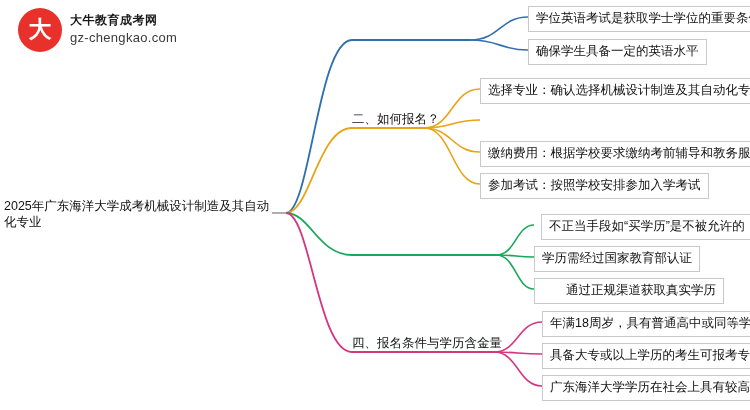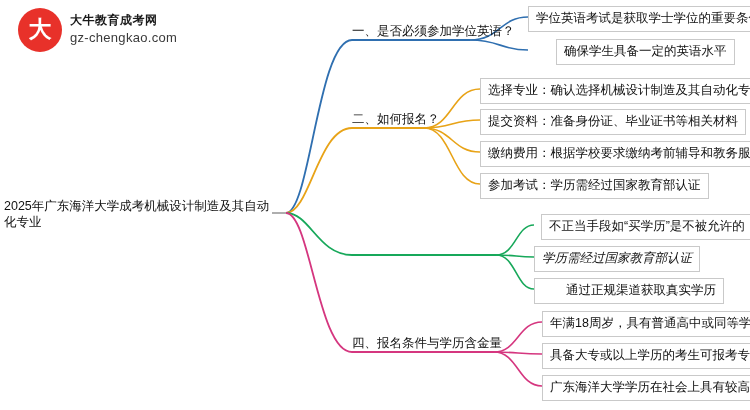--- a/index.html
+++ b/index.html
@@ -141,32 +141,30 @@
       <div class="glyph">大牛</div>
     </div>
     <div class="logo-text">
       <div class="logo-title">大牛教育成考网</div>
       <div class="logo-sub">gz-chengkao.com</div>
     </div>
   </div>
 
   <div class="root-title">2025年广东海洋大学成考机械设计制造及其自动化专业</div>
 
-  <div class="branch" style="left:352px; top:23px;">一、是否必须参加学位英语？</div>
   <div class="leaf" style="left:528px; top:6px;">学位英语考试是获取学士学位的重要条件</div>
-  <div class="leaf" style="left:556px; top:39px;">确保学生具备一定的英语水平</div>
+  <div class="leaf" style="left:528px; top:39px;">确保学生具备一定的英语水平</div>
 
   <div class="branch" style="left:352px; top:111px;font-family:Liberation Serif, serif;">二、如何报名？</div>
   <div class="leaf" style="left:480px; top:78px;">选择专业：确认选择机械设计制造及其自动化专业</div>
-  <div class="leaf" style="left:480px; top:109px;">提交资料：准备身份证、毕业证书等相关材料</div>
   <div class="leaf" style="left:480px; top:141px;">缴纳费用：根据学校要求缴纳考前辅导和教务服务费用</div>
-  <div class="leaf" style="left:480px; top:173px;">参加考试：学历需经过国家教育部认证</div>
+  <div class="leaf" style="left:480px; top:173px;">参加考试：按照学校安排参加入学考试</div>
 
   <div class="leaf" style="left:534px; top:214px;margin-left:7px;">不正当手段如“买学历”是不被允许的</div>
-  <div class="leaf" style="left:534px; top:246px;font-style:italic;">学历需经过国家教育部认证</div>
+  <div class="leaf" style="left:534px; top:246px;">学历需经过国家教育部认证</div>
   <div class="leaf" style="left:534px; top:278px;padding-left:31px;">通过正规渠道获取真实学历</div>
 
   <div class="branch" style="left:352px; top:335px;">四、报名条件与学历含金量</div>
   <div class="leaf" style="left:542px; top:311px;">年满18周岁，具有普通高中或同等学历</div>
   <div class="leaf" style="left:542px; top:343px;">具备大专或以上学历的考生可报考专升本</div>
   <div class="leaf" style="left:542px; top:375px;">广东海洋大学学历在社会上具有较高认可度</div>
 
 </div>
 
 </body></html>

